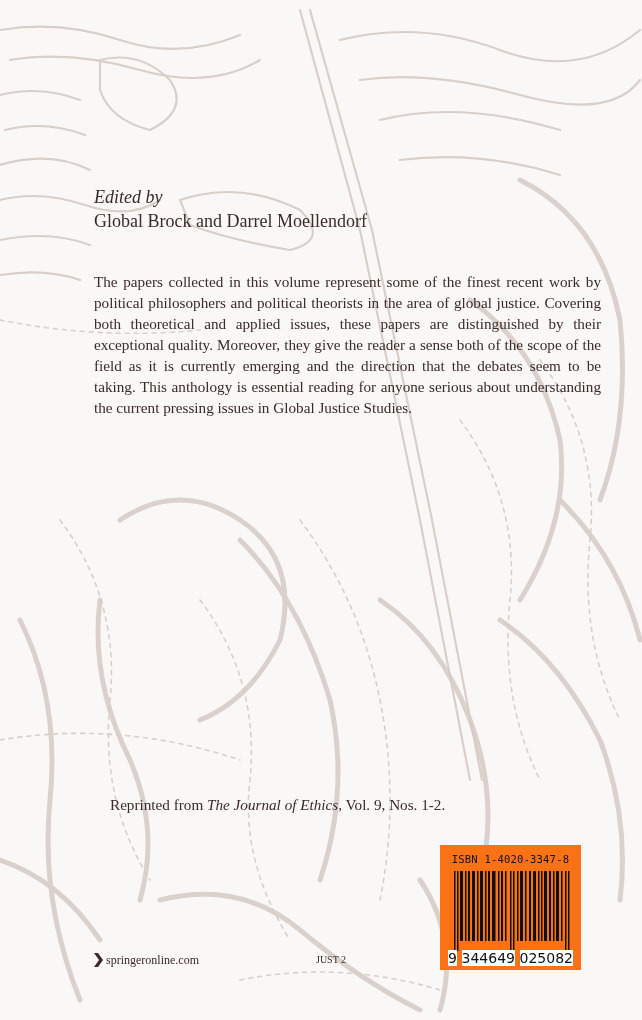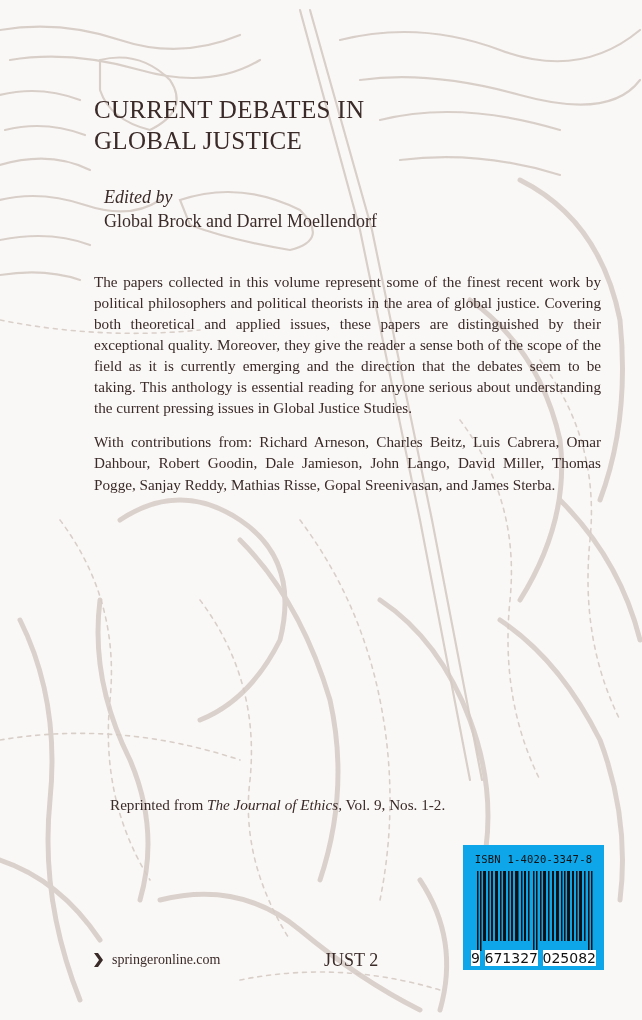--- a/index.html
+++ b/index.html
@@ -9,49 +9,49 @@
       font-family: "Liberation Serif", "DejaVu Serif", serif;
       color: #3a2a28;
     }
     .bg-art { position: absolute; inset: 0; z-index: 0; }
     .content { position: absolute; inset: 0; z-index: 1; }
     .title {
       position: absolute; left: 94px; top: 94px; margin: 0;
       font-size: 25px; font-weight: normal; line-height: 31px; letter-spacing: 0.3px;
     }
     .edited {
-      position: absolute; left: 104px; top: 185px;
+      position: absolute; left: 94px; top: 185px;
       font-size: 18px; line-height: 24px;
     }
     .edited .label { font-style: italic; display: block; }
     .edited .names { display: block; }
     .blurb {
       position: absolute; left: 94px; top: 271px; width: 507px; margin: 0;
       font-size: 15.2px; line-height: 21px; text-align: justify;
     }
     .contrib {
       position: absolute; left: 94px; top: 431px; width: 507px; margin: 0;
       font-size: 15.2px; line-height: 21.4px; text-align: justify;
     }
     .reprint {
       position: absolute; left: 94px; top: 779px; margin: 16px;
       font-size: 15.2px; line-height: 20px; white-space: nowrap;
     }
     .reprint i { font-style: italic; }
     .footer-url {
-      position: absolute; left: 94px; top: 951px; font-size: 14px; line-height: 18px;
-      display: flex; align-items: center; gap: 9px; white-space: nowrap;
+      position: absolute; left: 94px; top: 951px; font-size: 12px; line-height: 18px;
+      display: flex; align-items: center; gap: 3px; white-space: nowrap;
     }
     .footer-url .chev { width: 9px; height: 14px; display: inline-block; }
     .footer-code {
-      position: absolute; left: 324px; top: 951px; font-size: 18px; line-height: 18px;
+      position: absolute; left: 316px; top: 951px; font-size: 10px; line-height: 18px;
     }
     .barcode-box {
-      position: absolute; left: 463px; top: 845px; width: 141px; height: 125px;
-      background: #0ea5e9;
+      position: absolute; left: 440px; top: 845px; width: 141px; height: 125px;
+      background: #f97316;
     }
     .isbn-text {
       position: absolute; left: 0; right: 0; top: 8px; text-align: center;
       font-family: "DejaVu Sans Mono", "Liberation Mono", monospace;
       font-size: 10.5px; letter-spacing: 0.2px; color: #111;
     }
     .bars { position: absolute; left: 14px; top: 26px; width: 116px; height: 80px; }
     .digits {
       position: absolute; left: 0; right: 0; bottom: 4px;
       font-family: "DejaVu Sans", "Liberation Sans", sans-serif;
@@ -106,33 +106,28 @@
       <path d="M540 360 Q600 440 590 540 Q580 640 620 720"></path>
       <path d="M460 420 Q520 500 510 600 Q500 700 540 780"></path>
       <path d="M0 320 Q100 340 200 330"></path>
       <path d="M0 740 Q120 720 240 760"></path>
       <path d="M240 980 Q340 960 440 990"></path>
     </g>
   </g>
 </svg>
 
 <div class="content">
-  <h1 class="title">
-    <span>CURRENT DEBATES IN</span><br>
-    <span>GLOBAL JUSTICE</span>
-  </h1>
 
   <div class="edited">
     <span class="label">Edited by</span>
     <span class="names">Global Brock and Darrel Moellendorf</span>
   </div>
 
   <p class="blurb">The papers collected in this volume represent some of the finest recent work by political philosophers and political theorists in the area of global justice. Covering both theoretical and applied issues, these papers are distinguished by their exceptional quality. Moreover, they give the reader a sense both of the scope of the field as it is currently emerging and the direction that the debates seem to be taking. This anthology is essential reading for anyone serious about understanding the current pressing issues in Global Justice Studies.</p>
 
-  <p class="contrib">With contributions from: Richard Arneson, Charles Beitz, Luis Cabrera, Omar Dahbour, Robert Goodin, Dale Jamieson, John Lango, David Miller, Thomas Pogge, Sanjay Reddy, Mathias Risse, Gopal Sreenivasan, and James Sterba.</p>
 
   <p class="reprint"><span>Reprinted from </span><i>The Journal of Ethics,</i><span> Vol. 9, Nos. 1-2.</span></p>
 
   <div class="footer-url">
     <svg class="chev" viewBox="0 0 9 14">
         <path d="M0 0 L4 0 L9 7 L4 14 L0 14 L5 7 Z" fill="#3a2a28"></path>
       </svg>
     <span>springeronline.com</span>
   </div>
 
@@ -169,17 +164,17 @@
         <rect x="95" y="0" width="2" height="70"></rect>
           <rect x="99" y="0" width="1.5" height="70"></rect>
         <rect x="102" y="0" width="3" height="70"></rect>
           <rect x="107" y="0" width="1.5" height="70"></rect>
         <rect x="111" y="0" width="1.5" height="80"></rect>
           <rect x="114" y="0" width="1.5" height="80"></rect>
       </g>
     </svg>
     <div class="digits">
       <span>9</span>
-      <span>671327</span>
+      <span>344649</span>
       <span>025082</span>
     </div>
   </div>
 </div>
 
 </body></html>

